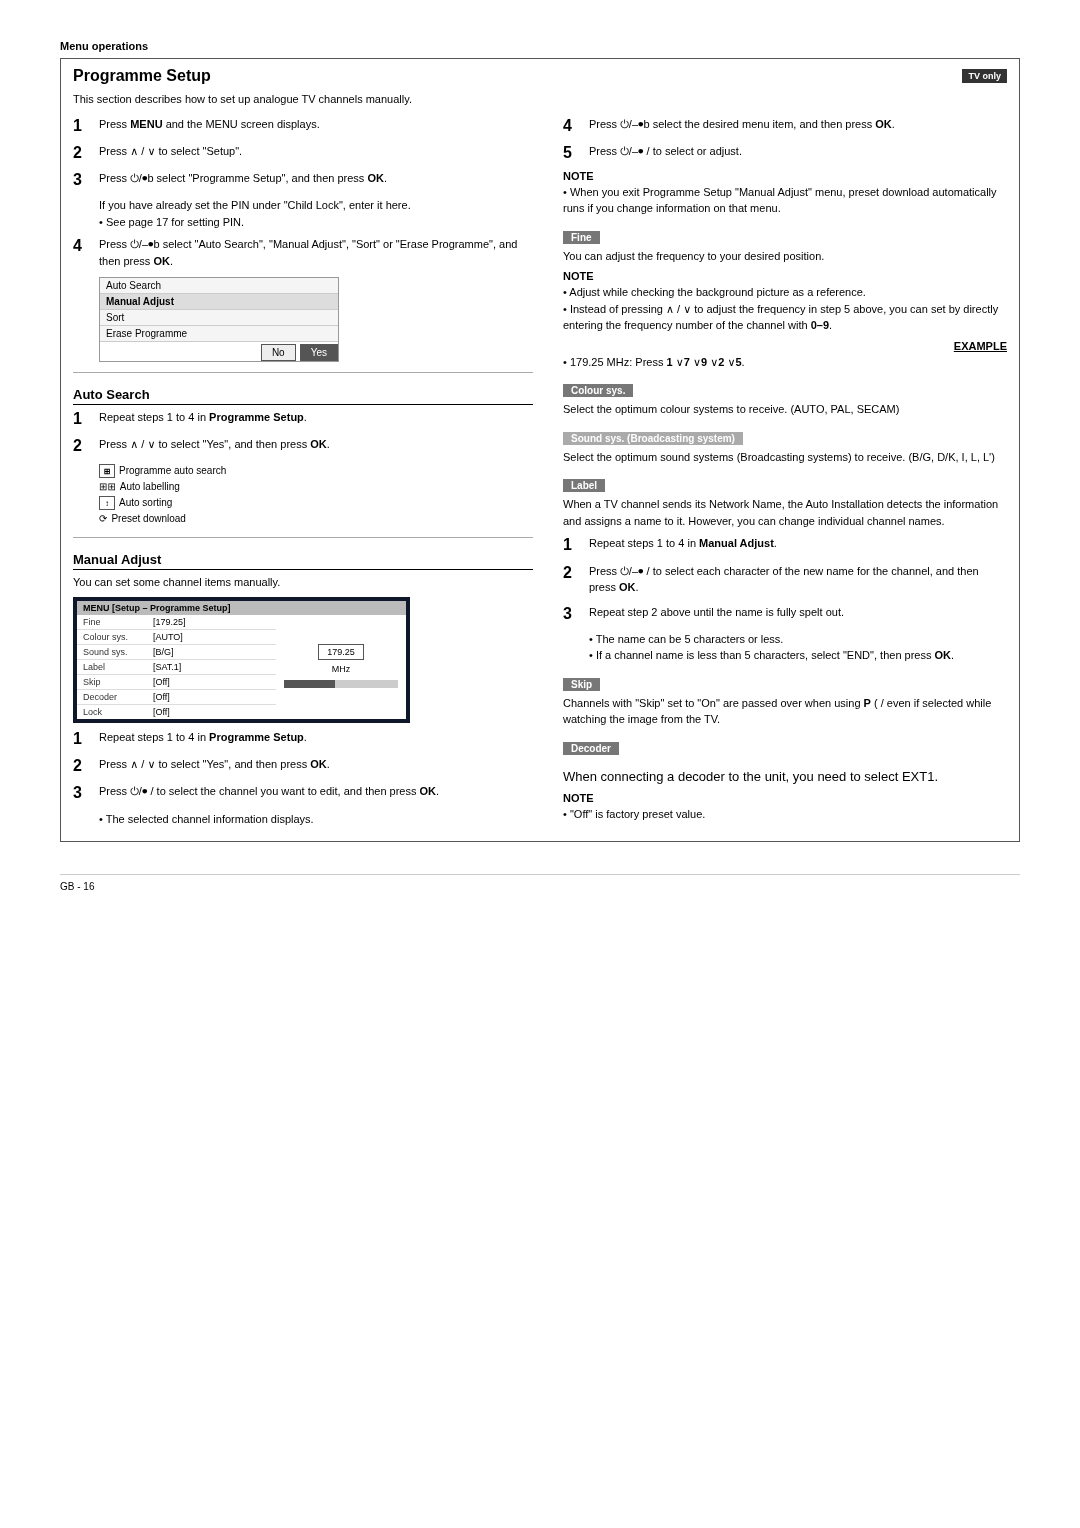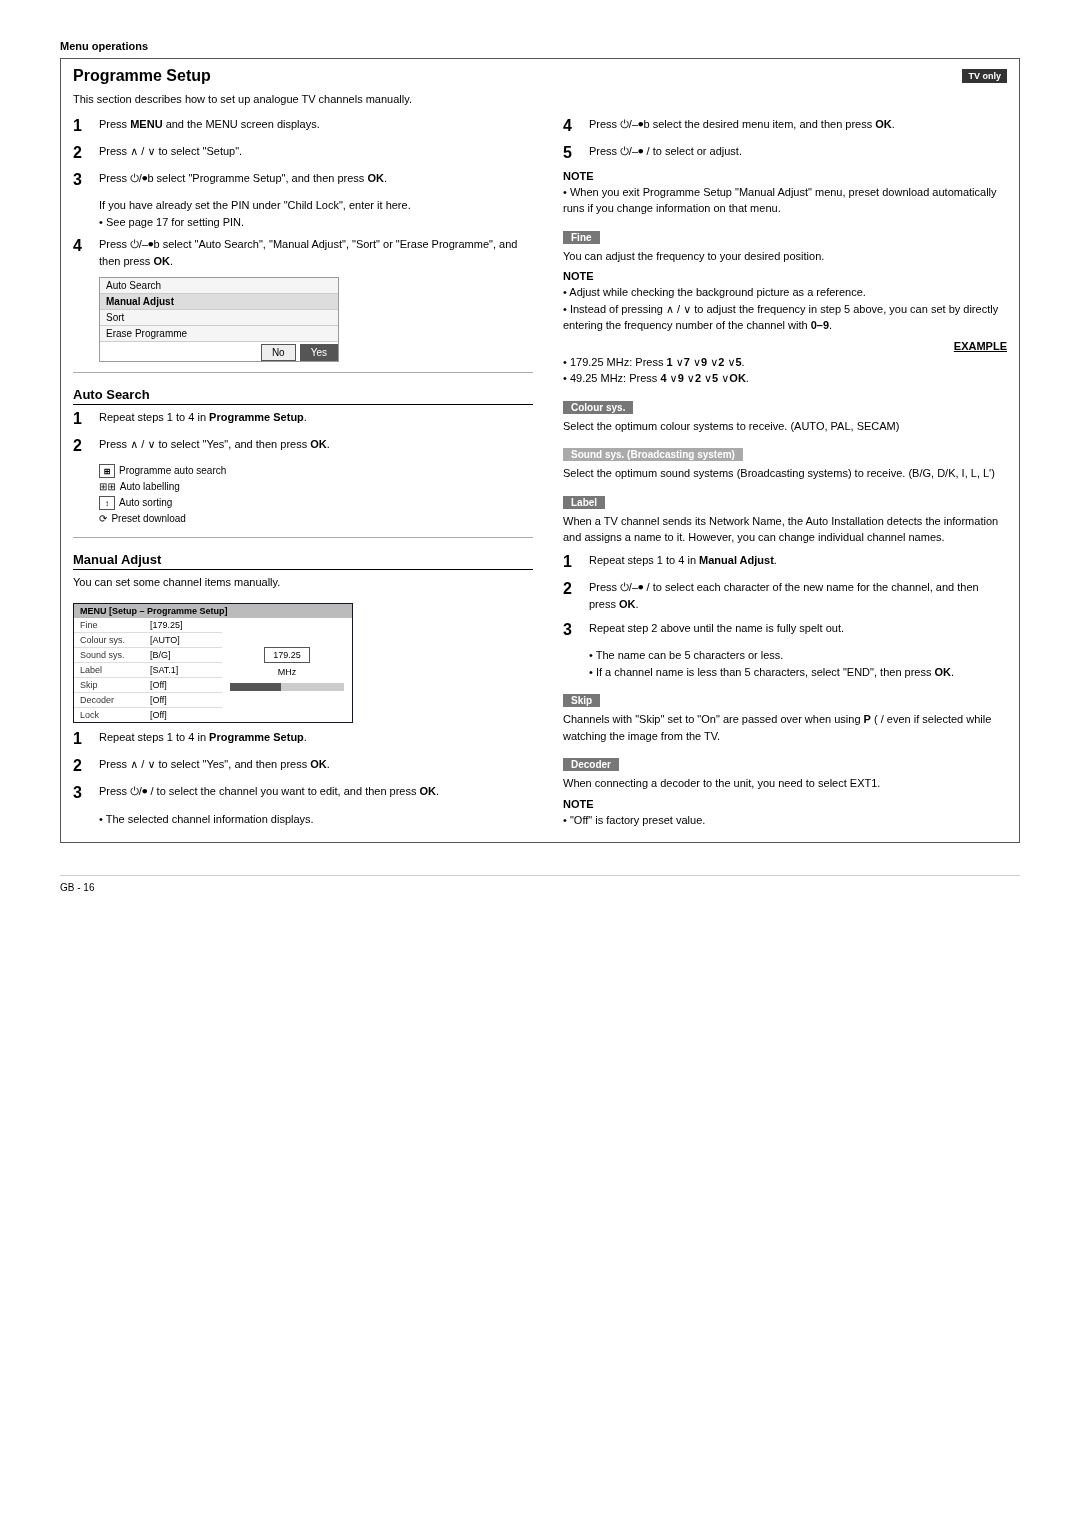--- a/index.html
+++ b/index.html
@@ -175,24 +175,24 @@
       width: 16px;
       height: 14px;
       border: 1px solid #555;
       font-size: 8px;
       text-align: center;
       line-height: 14px;
       font-weight: bold;
     }
     
     .manual-table {
-      border: 1px solid #0f172a;
-      margin: 12px 0 6px 0;
+      border: 4px solid #0f172a;
+      margin: 6px 0 6px 0;
       font-size: 9px;
-      width: 280px;
+      width: 337px;
     }
     .manual-table-header {
       background: #bbb;
       padding: 2px 6px;
       font-weight: bold;
       font-size: 9px;
     }
     .manual-table-row {
       display: flex;
       border-bottom: 1px solid #ddd;
@@ -423,21 +423,20 @@
           <ul class="bullet-list">
             <li>Adjust while checking the background picture as a reference.</li>
             <li>Instead of pressing  ∧ / ∨  to adjust the frequency in step 5 above, you can set by directly entering the frequency number of the channel with <b>0–9</b>.</li>
           </ul>
         </div>
 
         <div class="note-section">
           <div class="example-title">EXAMPLE</div>
           <ul class="bullet-list">
             <li>179.25 MHz: Press <b>1</b> ∨<b>7</b> ∨<b>9</b> ∨<b>2</b> ∨<b>5</b>.</li>
-            <li>49.25 MHz: Press <b>4</b> ∨<b>9</b> ∨<b>2</b> ∨<b>5</b> ∨<b>OK</b>.</li>
           </ul>
         </div>
 
         
         <div class="sub-section-label">Colour sys.</div>
         <p style="font-size:11px;line-height:1.5;margin-bottom:6px;">Select the optimum colour systems to receive. (AUTO, PAL, SECAM)</p>
 
         
         <div class="sub-section-label light">Sound sys. (Broadcasting system)</div>
         <p style="font-size:11px;line-height:1.5;margin-bottom:6px;">Select the optimum sound systems (Broadcasting systems) to receive. (B/G, D/K, I, L, L')</p>
@@ -464,21 +463,21 @@
             <li>If a channel name is less than 5 characters, select "END", then press <b>OK</b>.</li>
           </ul>
         </div>
 
         
         <div class="sub-section-label">Skip</div>
         <p style="font-size:11px;line-height:1.5;margin-bottom:6px;">Channels with "Skip" set to "On" are passed over when using <b>P</b> (  /   even if selected while watching the image from the TV.</p>
 
         
         <div class="sub-section-label">Decoder</div>
-        <p style="font-size:11px;line-height:1.5;margin-bottom:6px;">When connecting a decoder to the unit, you need to select EXT1.</p>
+        <p style="font-size:13px;line-height:1.5;margin-bottom:6px;margin-top:8px;">When connecting a decoder to the unit, you need to select EXT1.</p>
 
         <div class="note-section">
           <div class="note-title">NOTE</div>
           <ul class="bullet-list">
             <li>"Off" is factory preset value.</li>
           </ul>
         </div>
 
       </div>
     </div>

